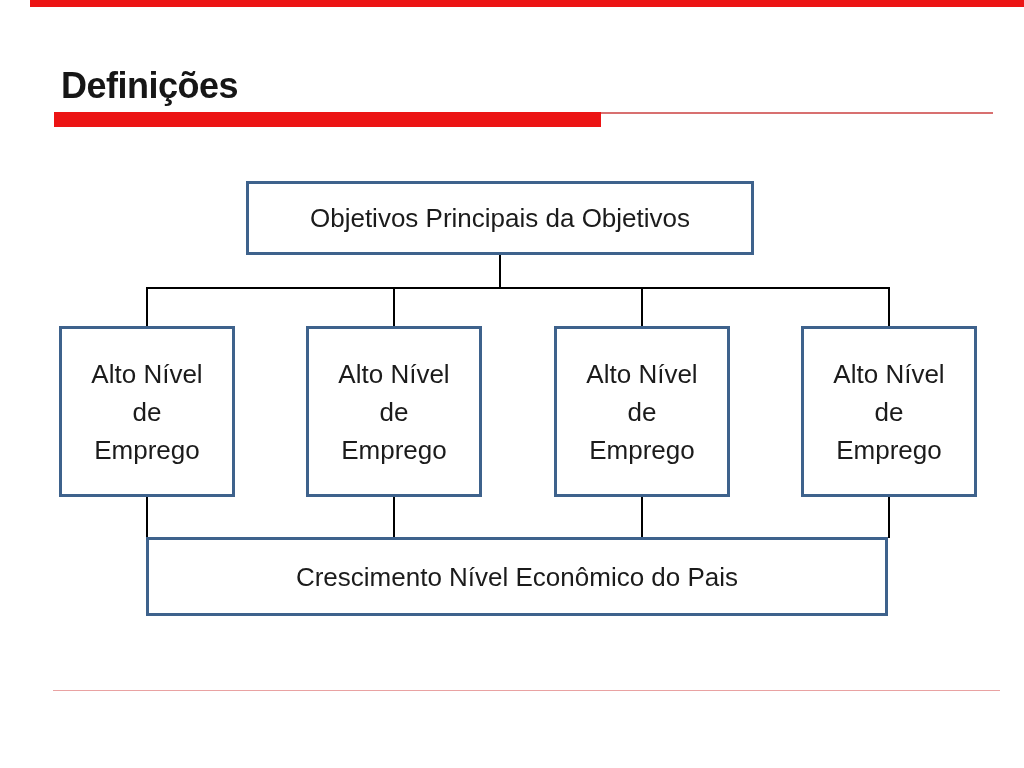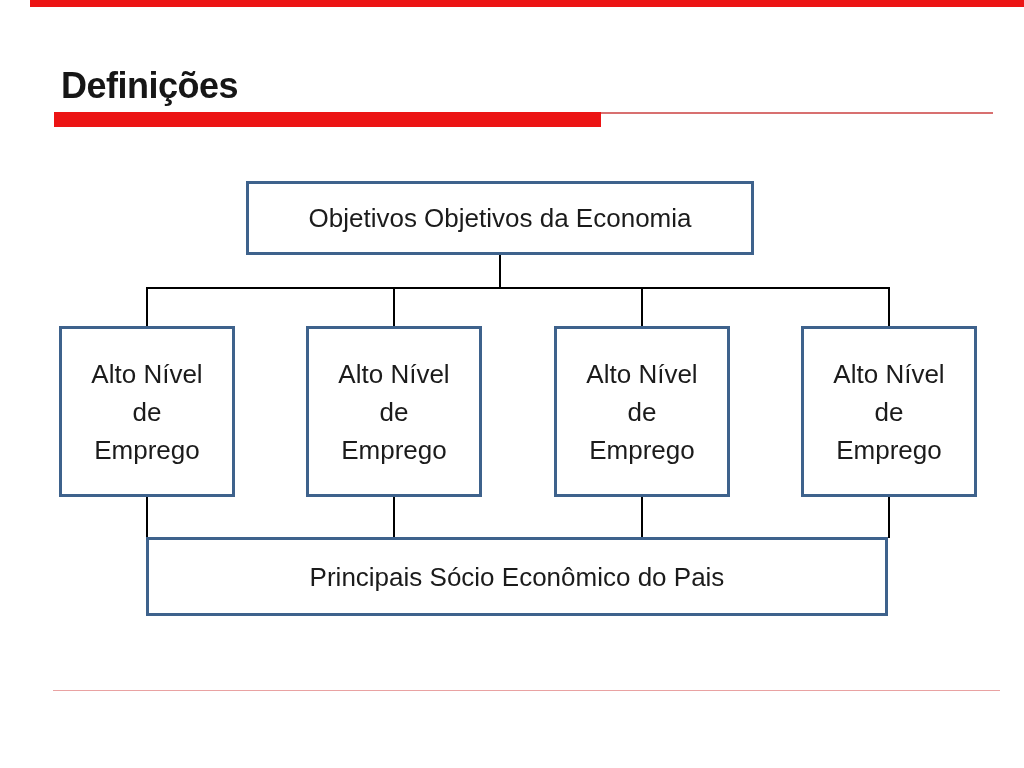--- a/index.html
+++ b/index.html
@@ -73,21 +73,21 @@
   <div class="conn conn-v cv-drop0"></div>
   <div class="conn conn-v cv-drop1"></div>
   <div class="conn conn-v cv-drop2"></div>
   <div class="conn conn-v cv-drop3"></div>
   <div class="conn conn-v cv-down0"></div>
   <div class="conn conn-v cv-down1"></div>
   <div class="conn conn-v cv-down2"></div>
   <div class="conn conn-v cv-down3"></div>
 
   <div class="node node-root">
-    <span>Objetivos Objetivos da Economia</span>
+    <span>Objetivos Principais da Objetivos</span>
   </div>
 
   <div class="node node-child node-c0">
     <div>Alto Nível</div>
     <div>de</div>
     <div>Emprego</div>
   </div>
 
   <div class="node node-child node-c1">
     <div>Alto Nível</div>
@@ -101,18 +101,18 @@
     <div>Emprego</div>
   </div>
 
   <div class="node node-child node-c3">
     <div>Alto Nível</div>
     <div>de</div>
     <div>Emprego</div>
   </div>
 
   <div class="node node-result">
-    <span>Principais Sócio Econômico do Pais</span>
+    <span>Crescimento Nível Econômico do Pais</span>
   </div>
 
   <div class="footer-rule"></div>
 
 </div>
 
 </body></html>

